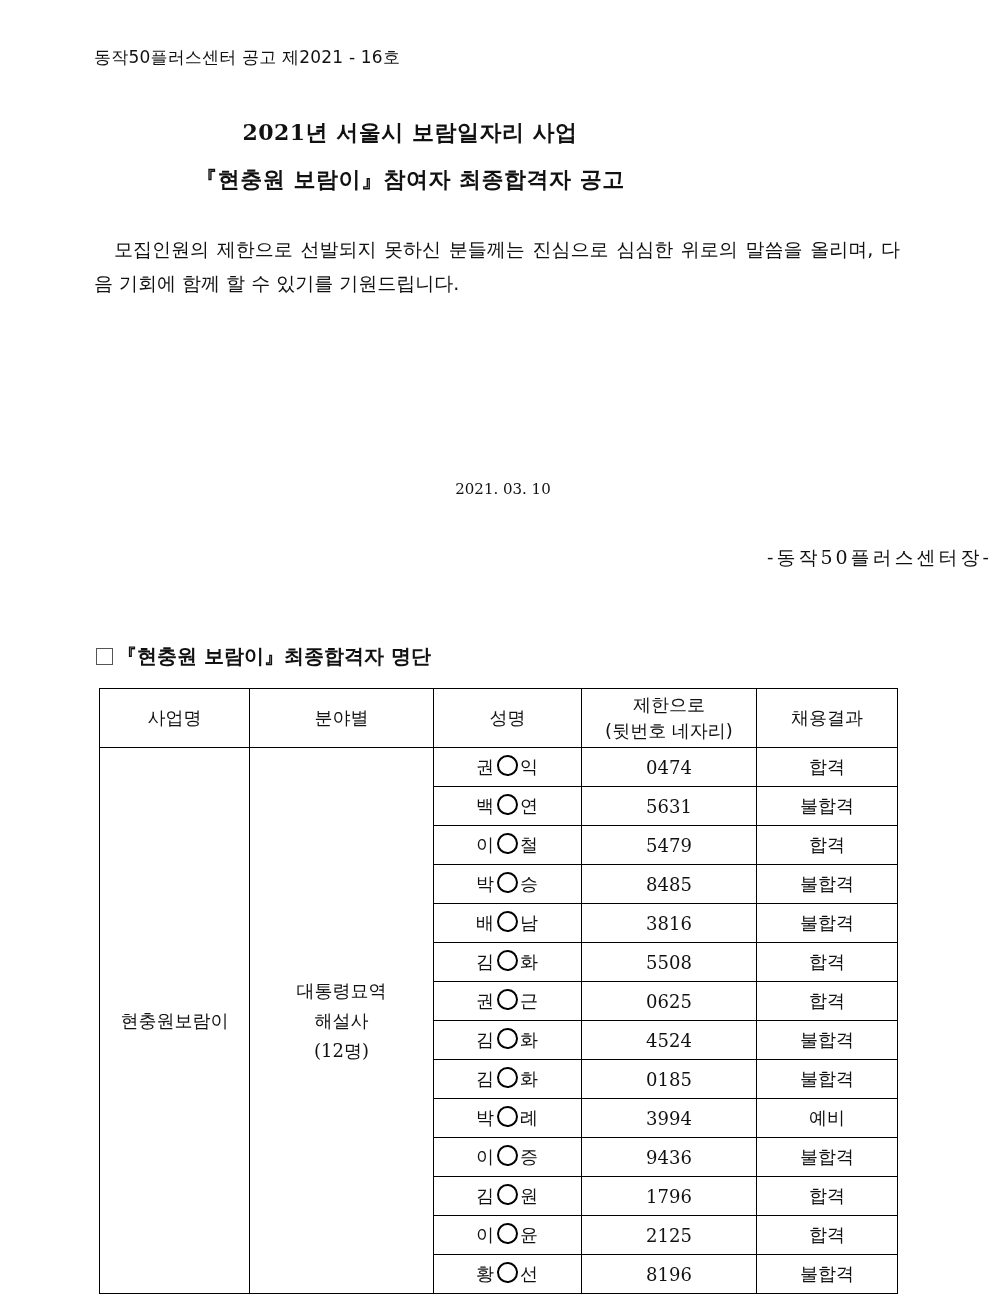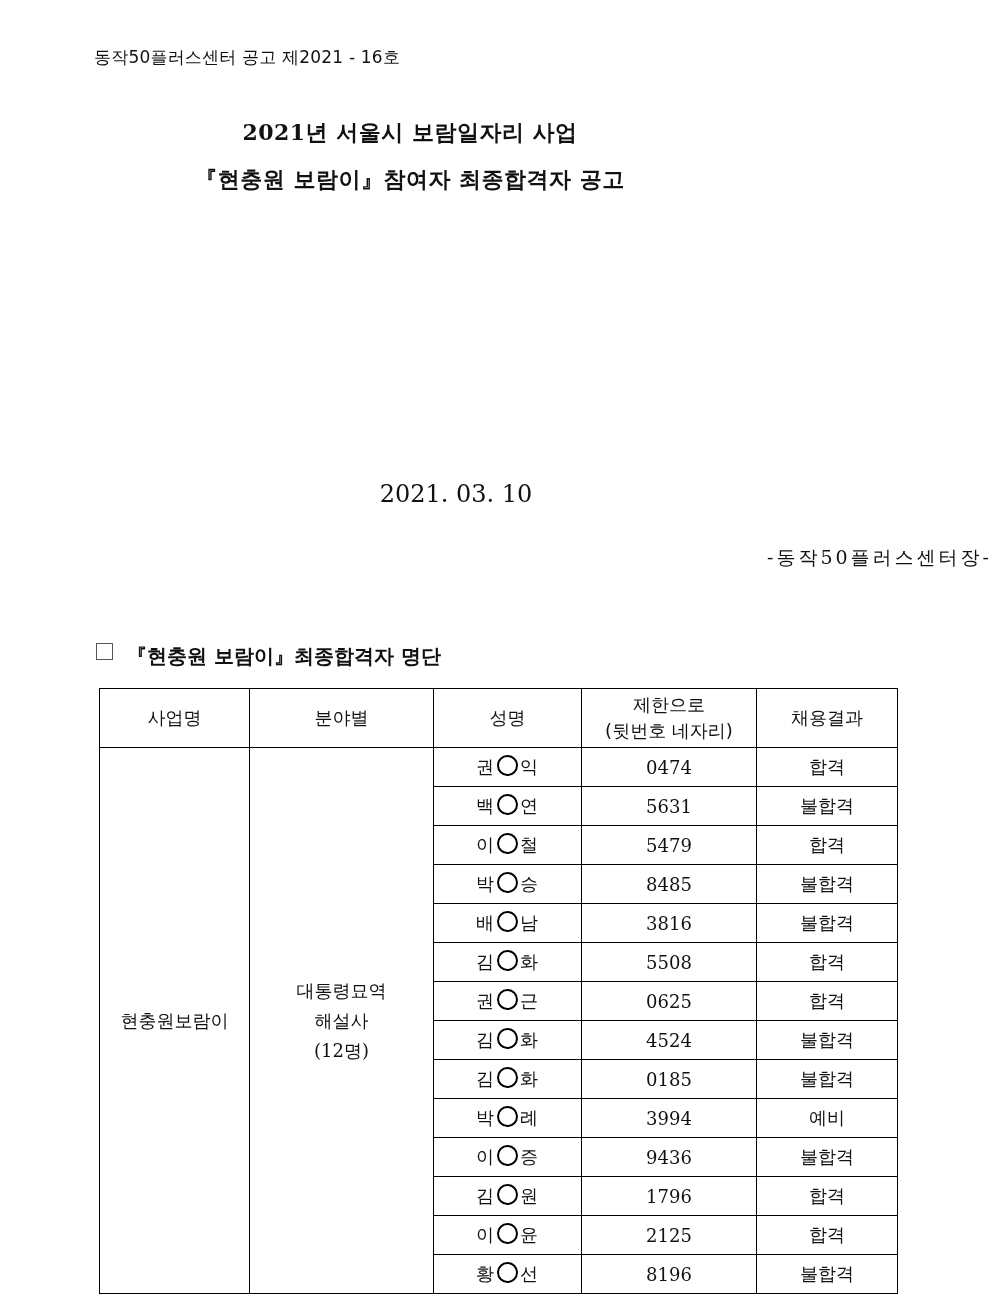--- a/index.html
+++ b/index.html
@@ -10,43 +10,44 @@
   .doc-number { position: absolute; left: 94px; top: 46px; font-size: 17px; letter-spacing: 0.2px; }
 
   .title { position: absolute; left: 0; width: 820px; text-align: center; font-size: 22px; font-weight: bold; letter-spacing: 0.5px; }
   .title.l1 { top: 118px; }
   .title.l2 { top: 165px; }
 
   .body-text { position: absolute; left: 94px; width: 806px; top: 232px; font-size: 19px; line-height: 34.4px; text-align: justify; }
   .body-text p { margin: 0; }
   .indent { text-indent: 20px; }
 
-  .date { position: absolute; left: 0; width: 912px; top: 480px; text-align: center; font-size: 24px; }
+  .date { position: absolute; left: 0; width: 912px; top: 480px; text-align: center; font-size: 15px; padding-left: 47px; }
   .signature { position: absolute; left: 0; width: 992px; top: 545px; text-align: right; font-size: 19px; letter-spacing: 3px; }
 
-  .section-heading { position: absolute; left: 96px; top: 643px; font-size: 20px; font-weight: bold; display: flex; gap: 10px; }
+  .section-heading { position: absolute; left: 96px; top: 643px; font-size: 20px; font-weight: bold; display: flex; align-items: center; gap: 0; }
   .checkbox-glyph { width: 15px; height: 15px; border: 1.3px solid #555; display: inline-block; margin-right: 4px; }
 
   table.roster { position: absolute; left: 99px; top: 688px; border-collapse: collapse; table-layout: fixed; font-size: 18px; }
   table.roster td, table.roster th { border: 1.5px solid #000; text-align: center; vertical-align: middle; padding: 0; font-weight: normal; }
   table.roster th { height: 58px; line-height: 26px; }
   table.roster td.row-cell { height: 38px; }
   .name-cell { letter-spacing: 1px; }
   .circle { display: inline-block; width: 17px; height: 17px; border: 2px solid #000; border-radius: 50%; vertical-align: -3px; margin: 0 2px; }
   .num { font-family: "DejaVu Serif", "Liberation Serif", serif; }
 </style>
 </head>
 <body>
 
 <div class="doc-number sans">동작50플러스센터 공고 제2021 - 16호</div>
 
 <div class="title l1 serif">2021년 서울시 보람일자리 사업</div>
 <div class="title l2 serif">『현충원 보람이』참여자 최종합격자 공고</div>
 
 <div class="body-text sans">
+  <p class="indent">모집인원의 제한으로 선발되지 못하신 분들께는 진심으로 심심한 위로의 말씀을 올리며, 다음 기회에 함께 할 수 있기를 기원드립니다.</p>
 </div>
 
 <div class="date serif">2021. 03. 10</div>
 <div class="signature serif">-동작50플러스센터장-</div>
 
 <div class="section-heading serif">
   <span class="checkbox-glyph"></span>
   <span>『현충원 보람이』최종합격자 명단</span>
 </div>
 

